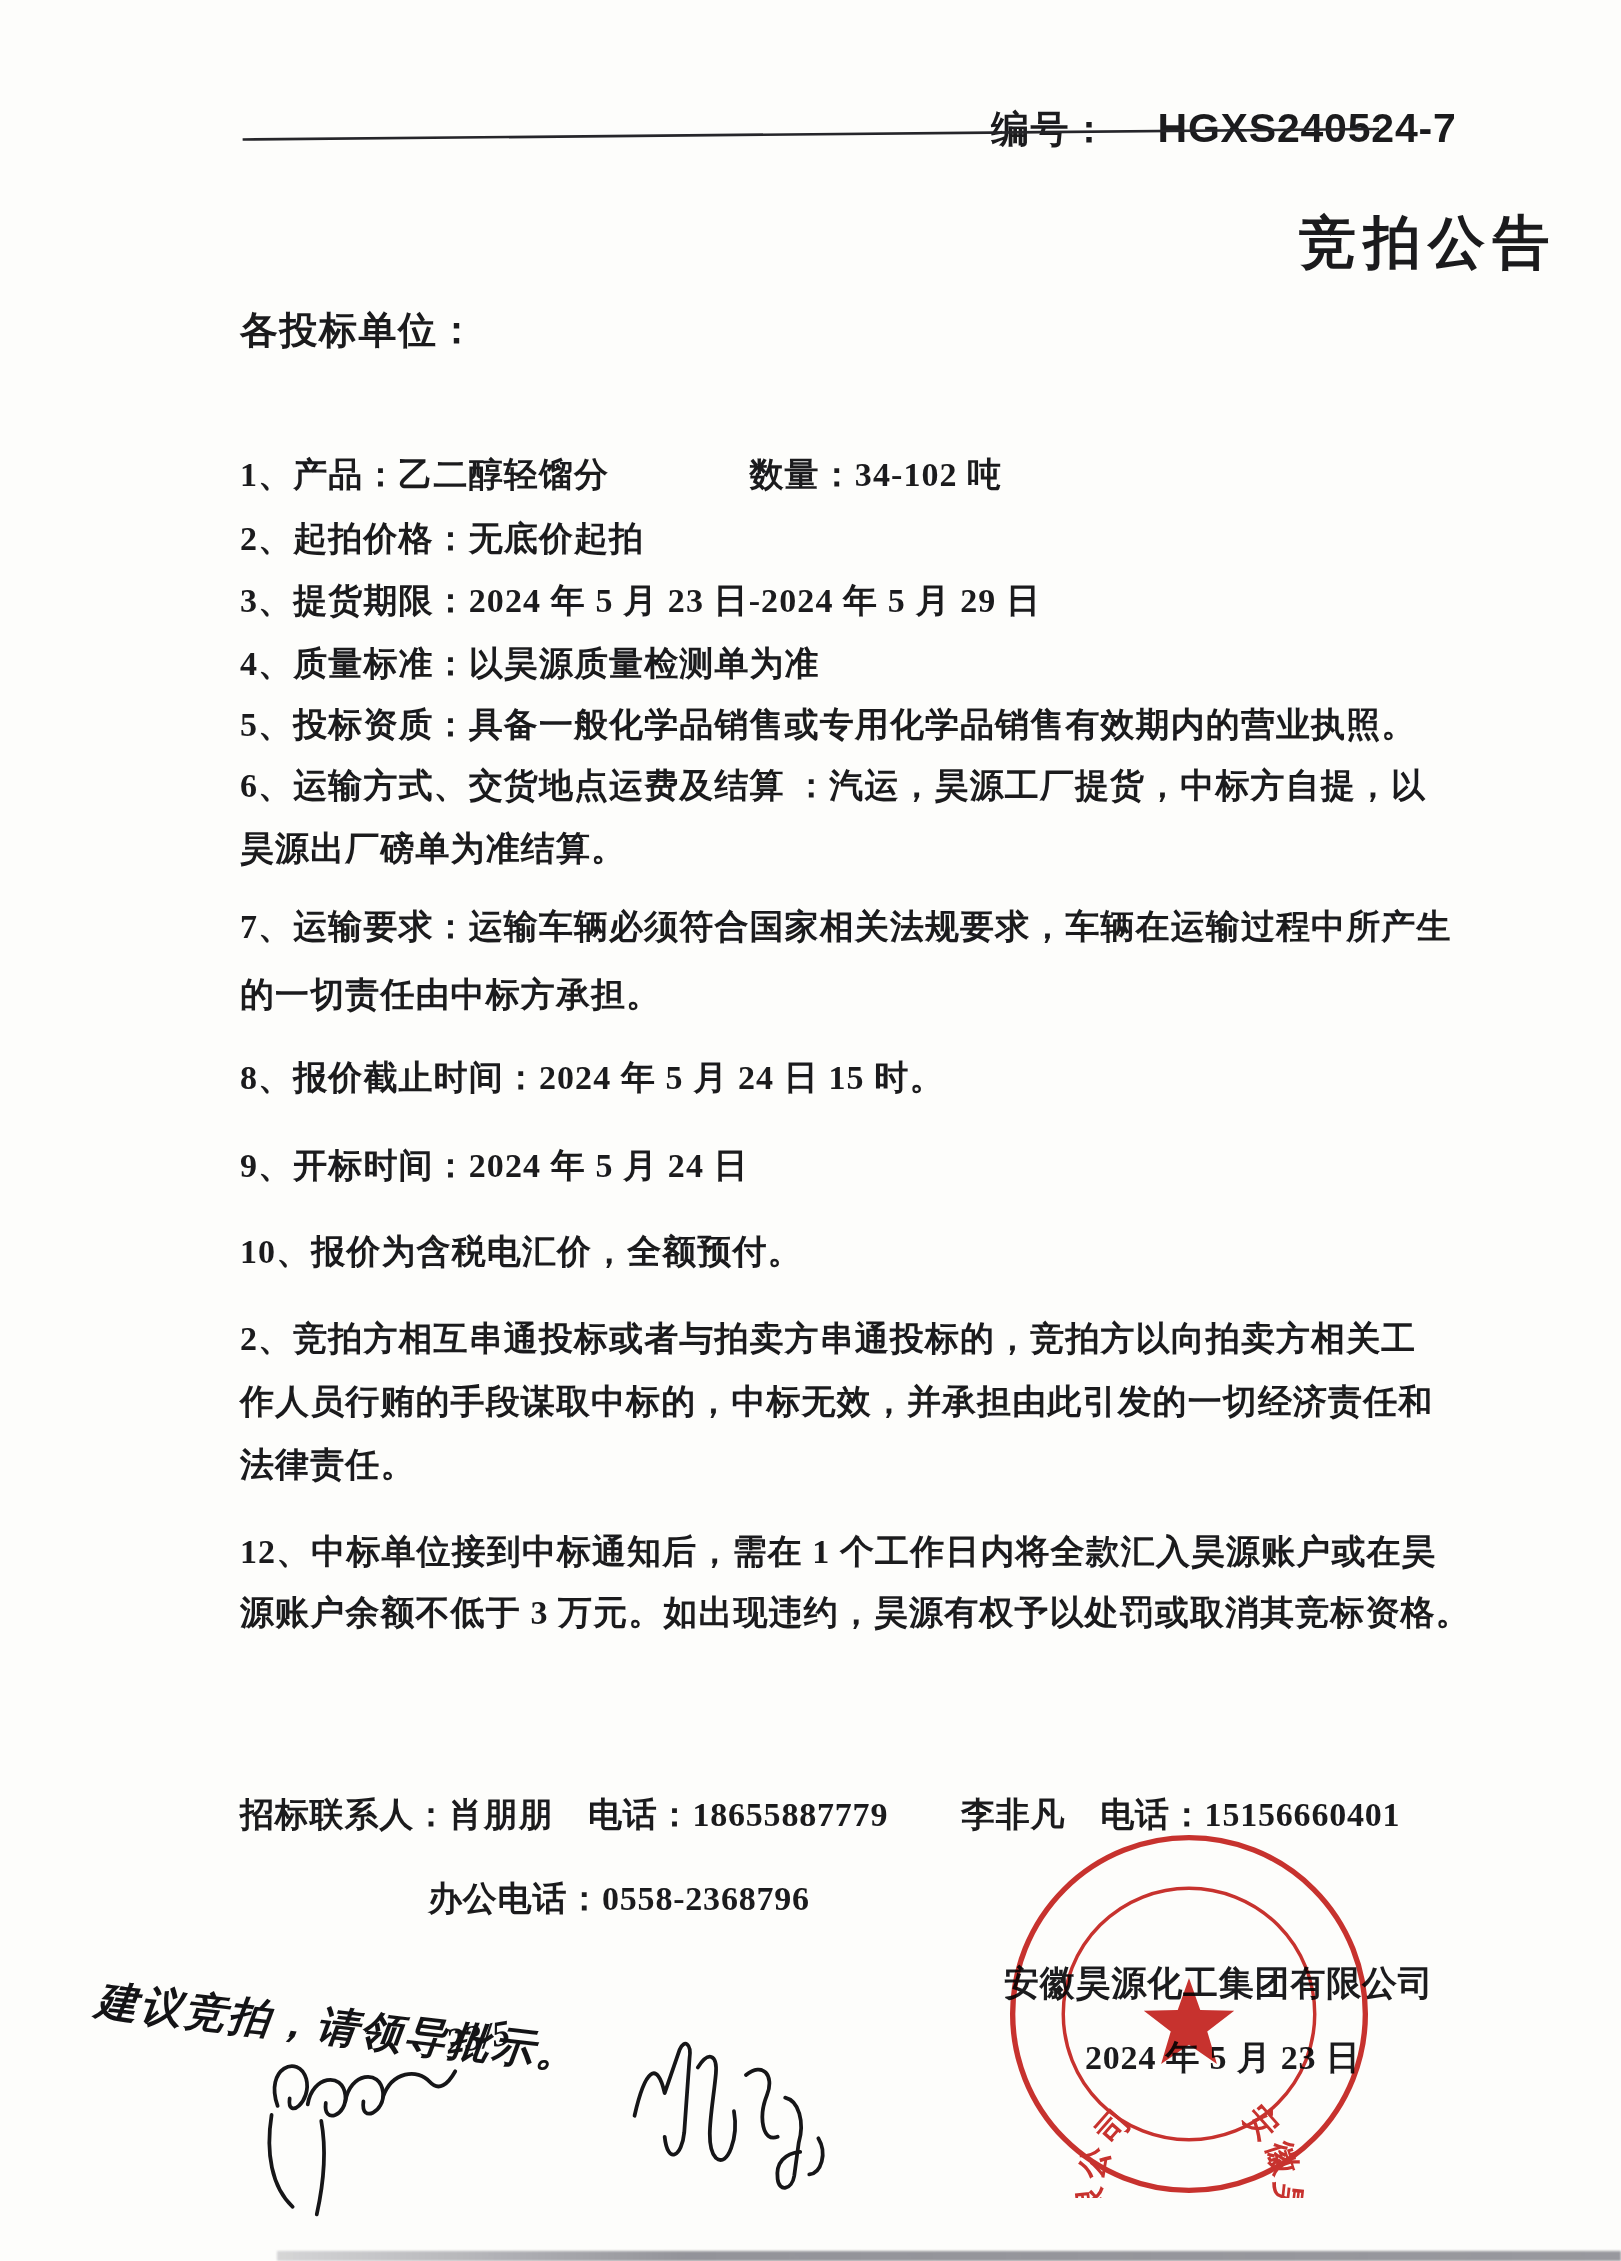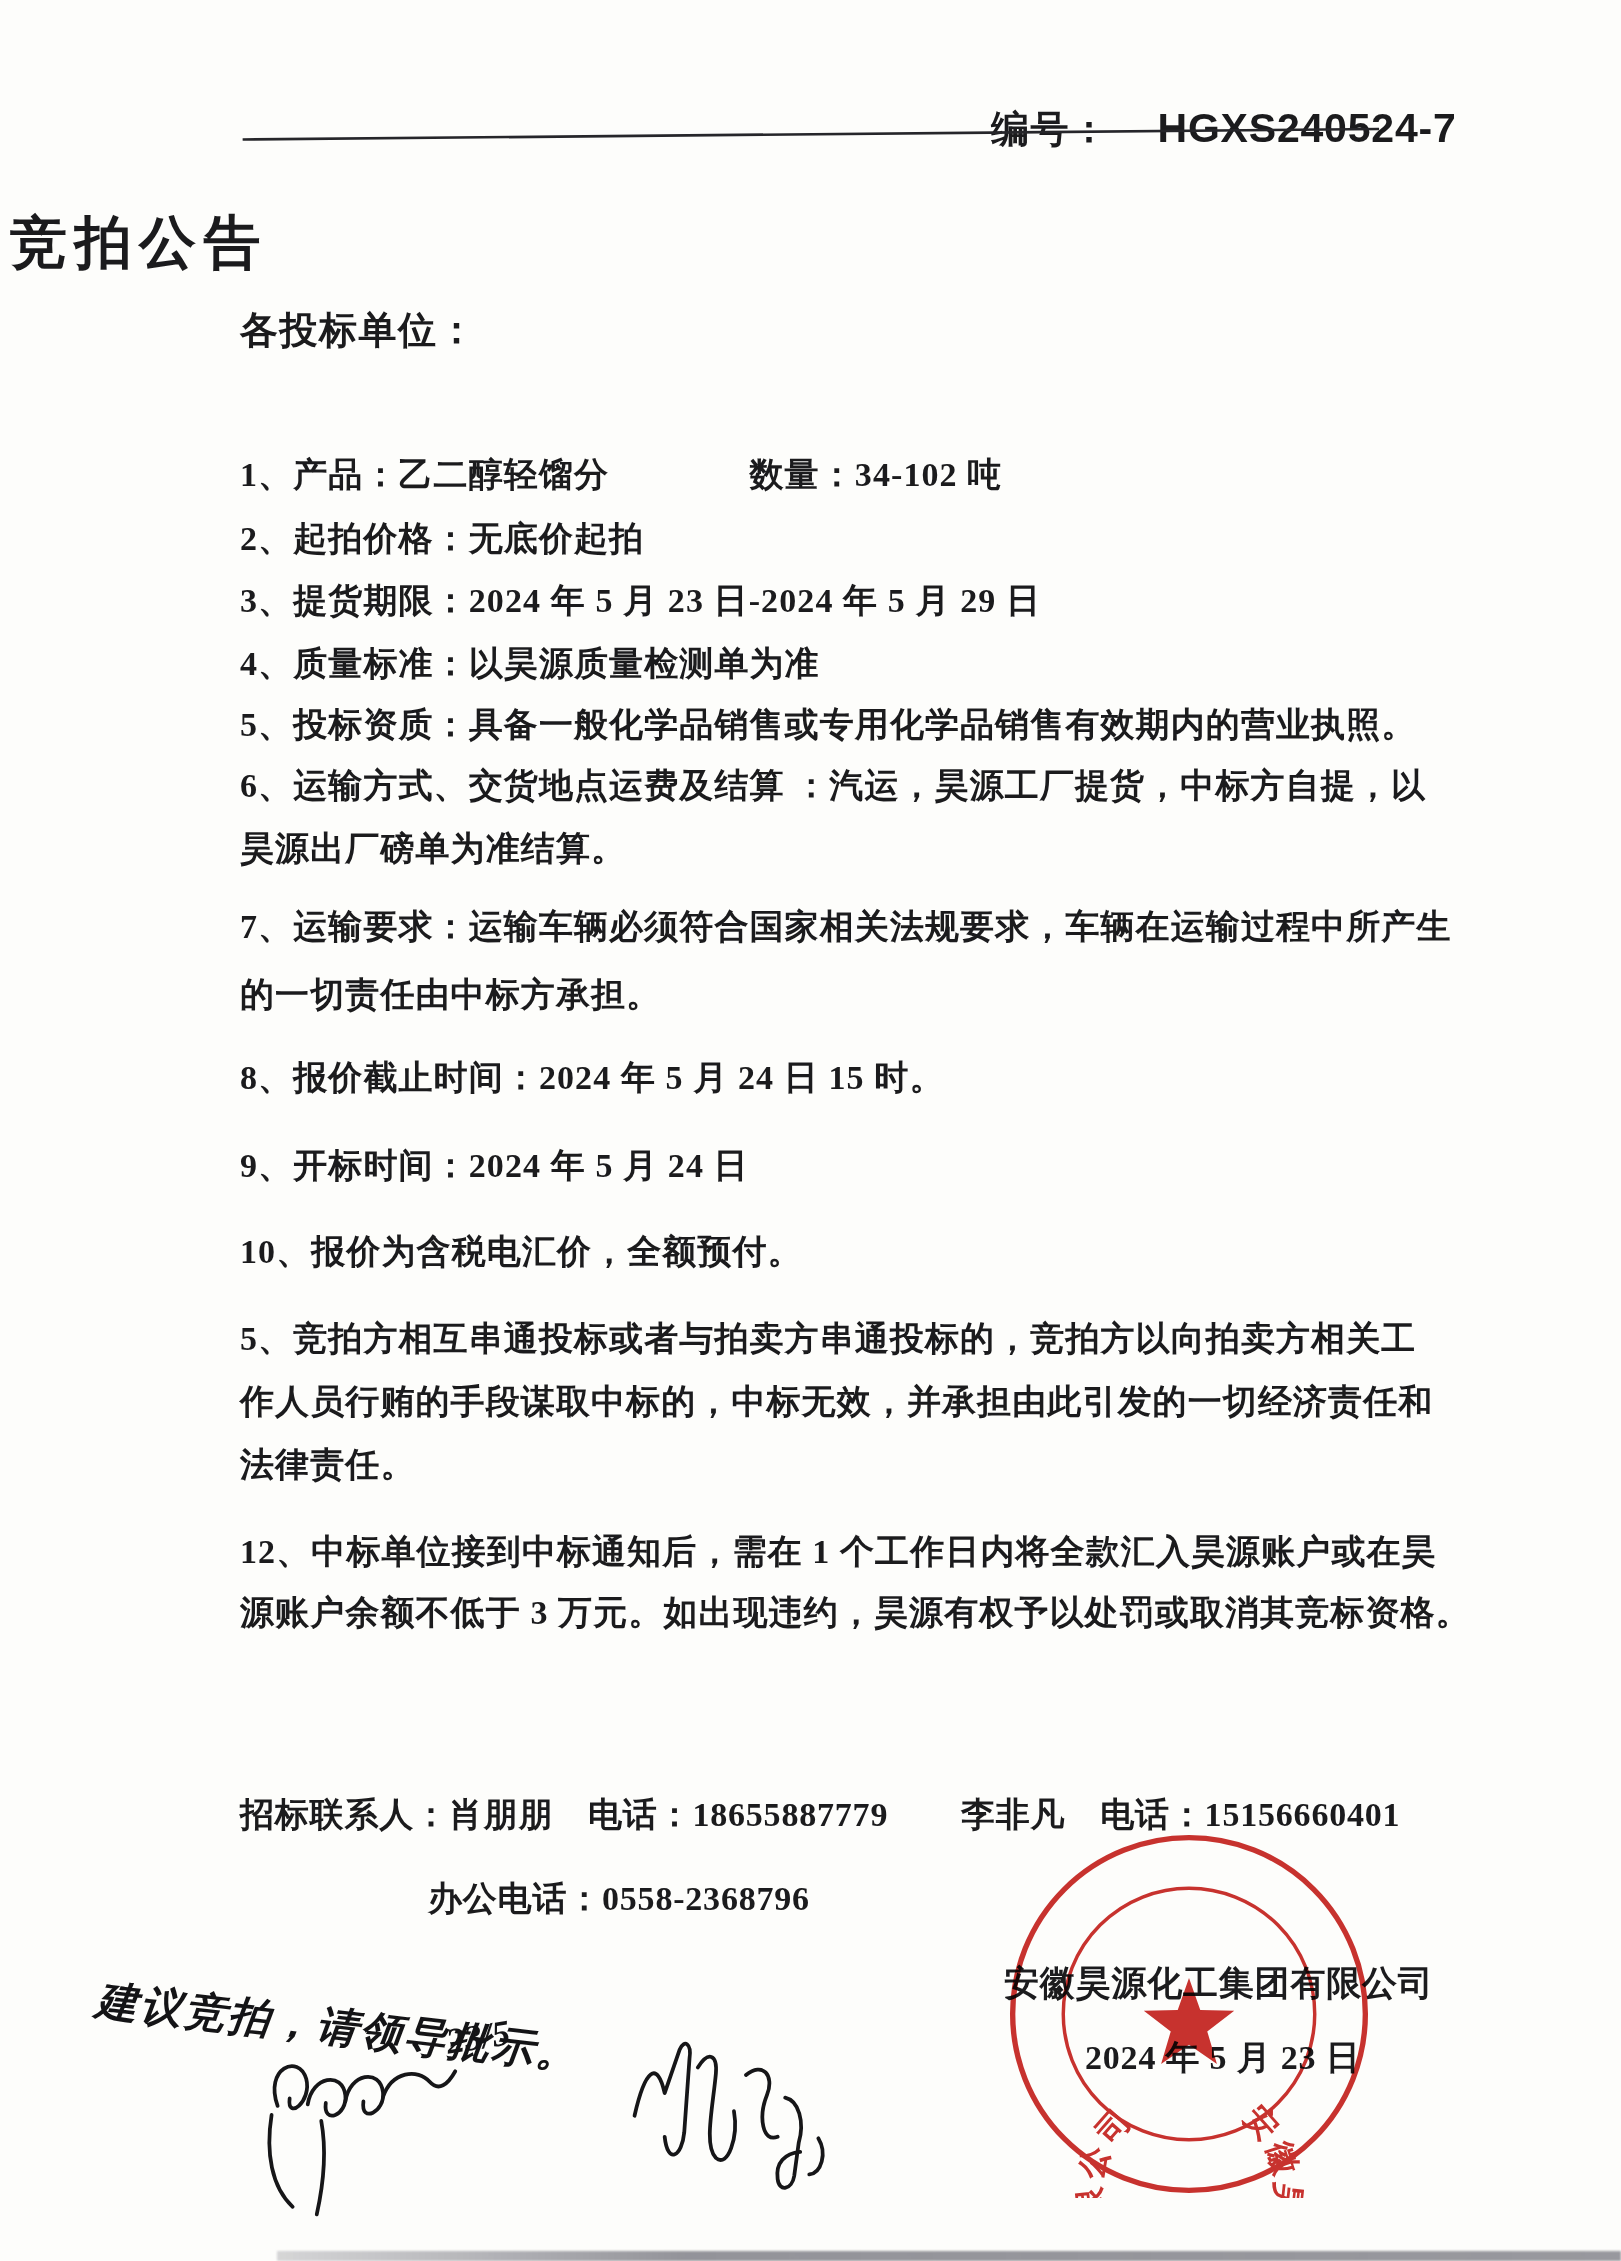--- a/index.html
+++ b/index.html
@@ -12,22 +12,22 @@
     color:var(--ink);
   }
   .abs { position:absolute; white-space:pre; }
   .refline { top:60px; left:947px; font-size:38px; font-weight:700; letter-spacing:1.5px; }
   .refline .refnum {
     font-family:"Liberation Sans","DejaVu Sans",sans-serif;
     font-weight:800; font-size:41px; letter-spacing:0.8px; margin-left:48px;
   }
   .underline-svg { top:0; left:0; }
   .doc-title {
-    top:205px; left:0; width:1557px; text-align:left;
-    font-size:57px; font-weight:800; letter-spacing:7.5px;margin-left:10px;
+    top:205px; left:0; width:1557px; text-align:right;
+    font-size:57px; font-weight:800; letter-spacing:7.5px;
   }
   .salutation { top:305px; left:240px; font-size:38px; font-weight:600; letter-spacing:1.5px; }
   .intro { top:383px; left:301px; font-size:34px; font-weight:600; letter-spacing:0.8px; }
   .bodyline { left:240px; font-size:34px; font-weight:600; letter-spacing:1.1px; }
   .l1  { top:452px; }  .l2  { top:516px; }  .l3  { top:578px; }
   .l4  { top:641px; }  .l5  { top:702px; }  .l6  { top:763px; }
   .l7  { top:826px; } .l8  { top:904px; } .l9  { top:972px; }
   .l10 { top:1055px; } .l11 { top:1143px; } .l12 { top:1229px; }
   .l13 { top:1316px; } .l14 { top:1379px; } .l15 { top:1442px; }
   .l16 { top:1529px; } .l17 { top:1590px; } .l18 { top:1688px; }
@@ -83,21 +83,21 @@
   <div class="abs bodyline l3">3、提货期限：2024 年 5 月 23 日-2024 年 5 月 29 日</div>
   <div class="abs bodyline l4">4、质量标准：以昊源质量检测单为准</div>
   <div class="abs bodyline l5">5、投标资质：具备一般化学品销售或专用化学品销售有效期内的营业执照。</div>
   <div class="abs bodyline l6">6、运输方式、交货地点运费及结算 ：汽运，昊源工厂提货，中标方自提，以</div>
   <div class="abs bodyline l7">昊源出厂磅单为准结算。</div>
   <div class="abs bodyline l8">7、运输要求：运输车辆必须符合国家相关法规要求，车辆在运输过程中所产生</div>
   <div class="abs bodyline l9">的一切责任由中标方承担。</div>
   <div class="abs bodyline l10">8、报价截止时间：2024 年 5 月 24 日 15 时。</div>
   <div class="abs bodyline l11">9、开标时间：2024 年 5 月 24 日</div>
   <div class="abs bodyline l12">10、报价为含税电汇价，全额预付。</div>
-  <div class="abs bodyline l13">5、竞拍方相互串通投标或者与拍卖方串通投标的，竞拍方以向拍卖方相关工</div>
+  <div class="abs bodyline l13">2、竞拍方相互串通投标或者与拍卖方串通投标的，竞拍方以向拍卖方相关工</div>
   <div class="abs bodyline l14">作人员行贿的手段谋取中标的，中标无效，并承担由此引发的一切经济责任和</div>
   <div class="abs bodyline l15">法律责任。</div>
   <div class="abs bodyline l16">12、中标单位接到中标通知后，需在 1 个工作日内将全款汇入昊源账户或在昊</div>
   <div class="abs bodyline l17">源账户余额不低于 3 万元。如出现违约，昊源有权予以处罚或取消其竞标资格。</div>
 
   <div class="abs contact-primary">招标联系人：肖朋朋　电话：18655887779</div>
   <div class="abs contact-secondary">李非凡　电话：15156660401</div>
   <div class="abs office-phone">办公电话：0558-2368796</div>
 
   <div class="abs company-name">安徽昊源化工集团有限公司</div>

